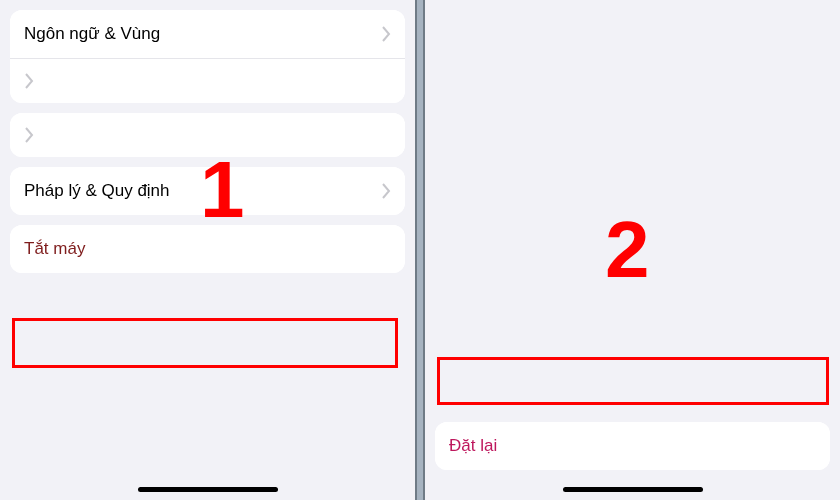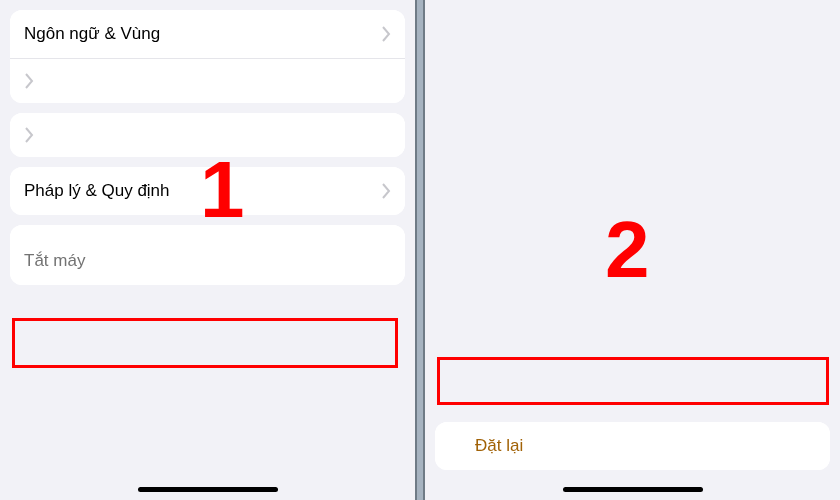--- a/index.html
+++ b/index.html
@@ -35,22 +35,22 @@
     font-size: 17px;
     color: #000;
     border-top: 1px solid #e5e5ea;
     position: relative;
     background: #fff;
     gap: 32px;
   }
   .group .row:first-child { border-top: none; }
   .row .label { flex: 1; }
   .row .chev  { color: #c7c7cc; }
-  .row.link .label { color: #737373; margin-top: 12px; }
-  .row.blue .label { color: #a16207; margin-left: 26px; }
+  .row.link .label { color: #7f1d1d; }
+  .row.blue .label { color: #be185d; }
 
   .highlight-box {
     position: absolute;
     border: 3px solid #ff0000;
     pointer-events: none;
   }
   .step-num {
     position: absolute;
     color: #ff0000;
     font-weight: 800;

